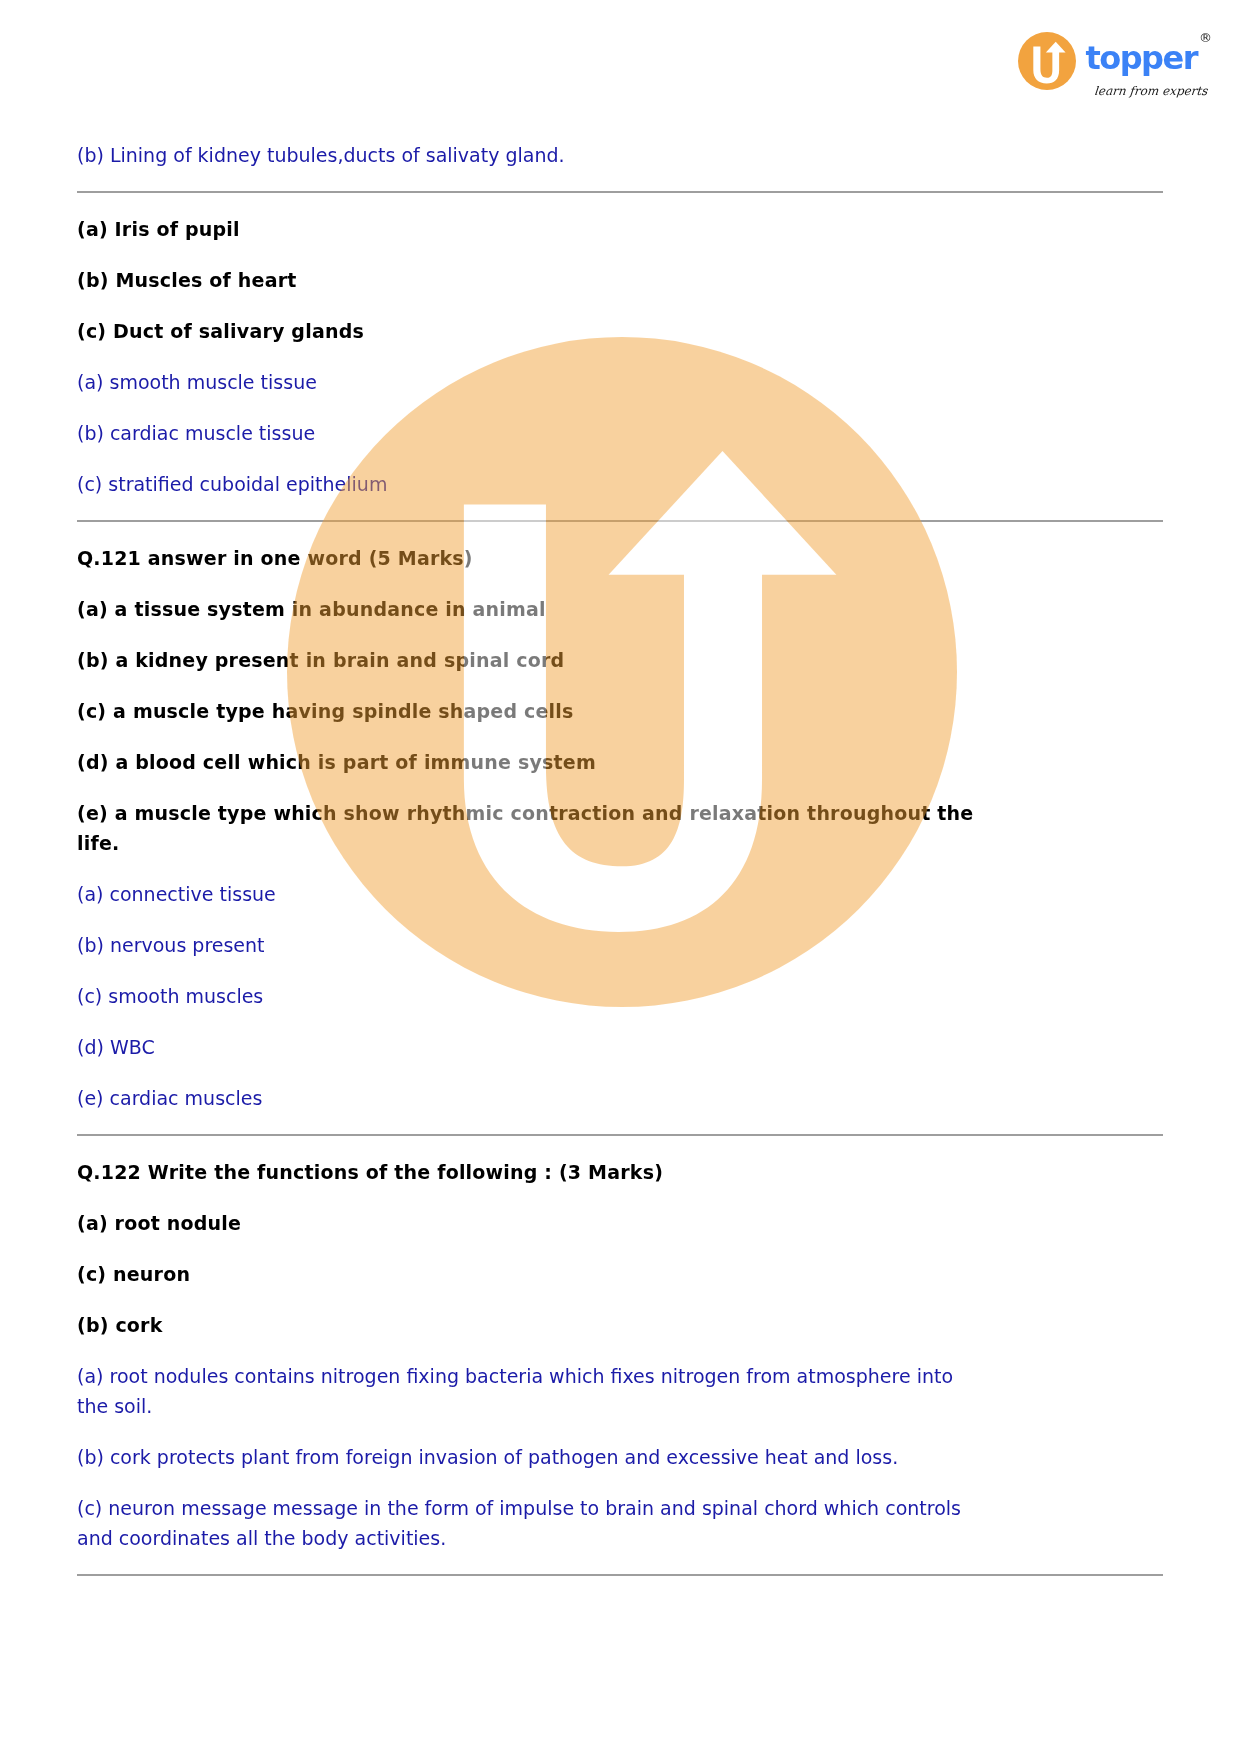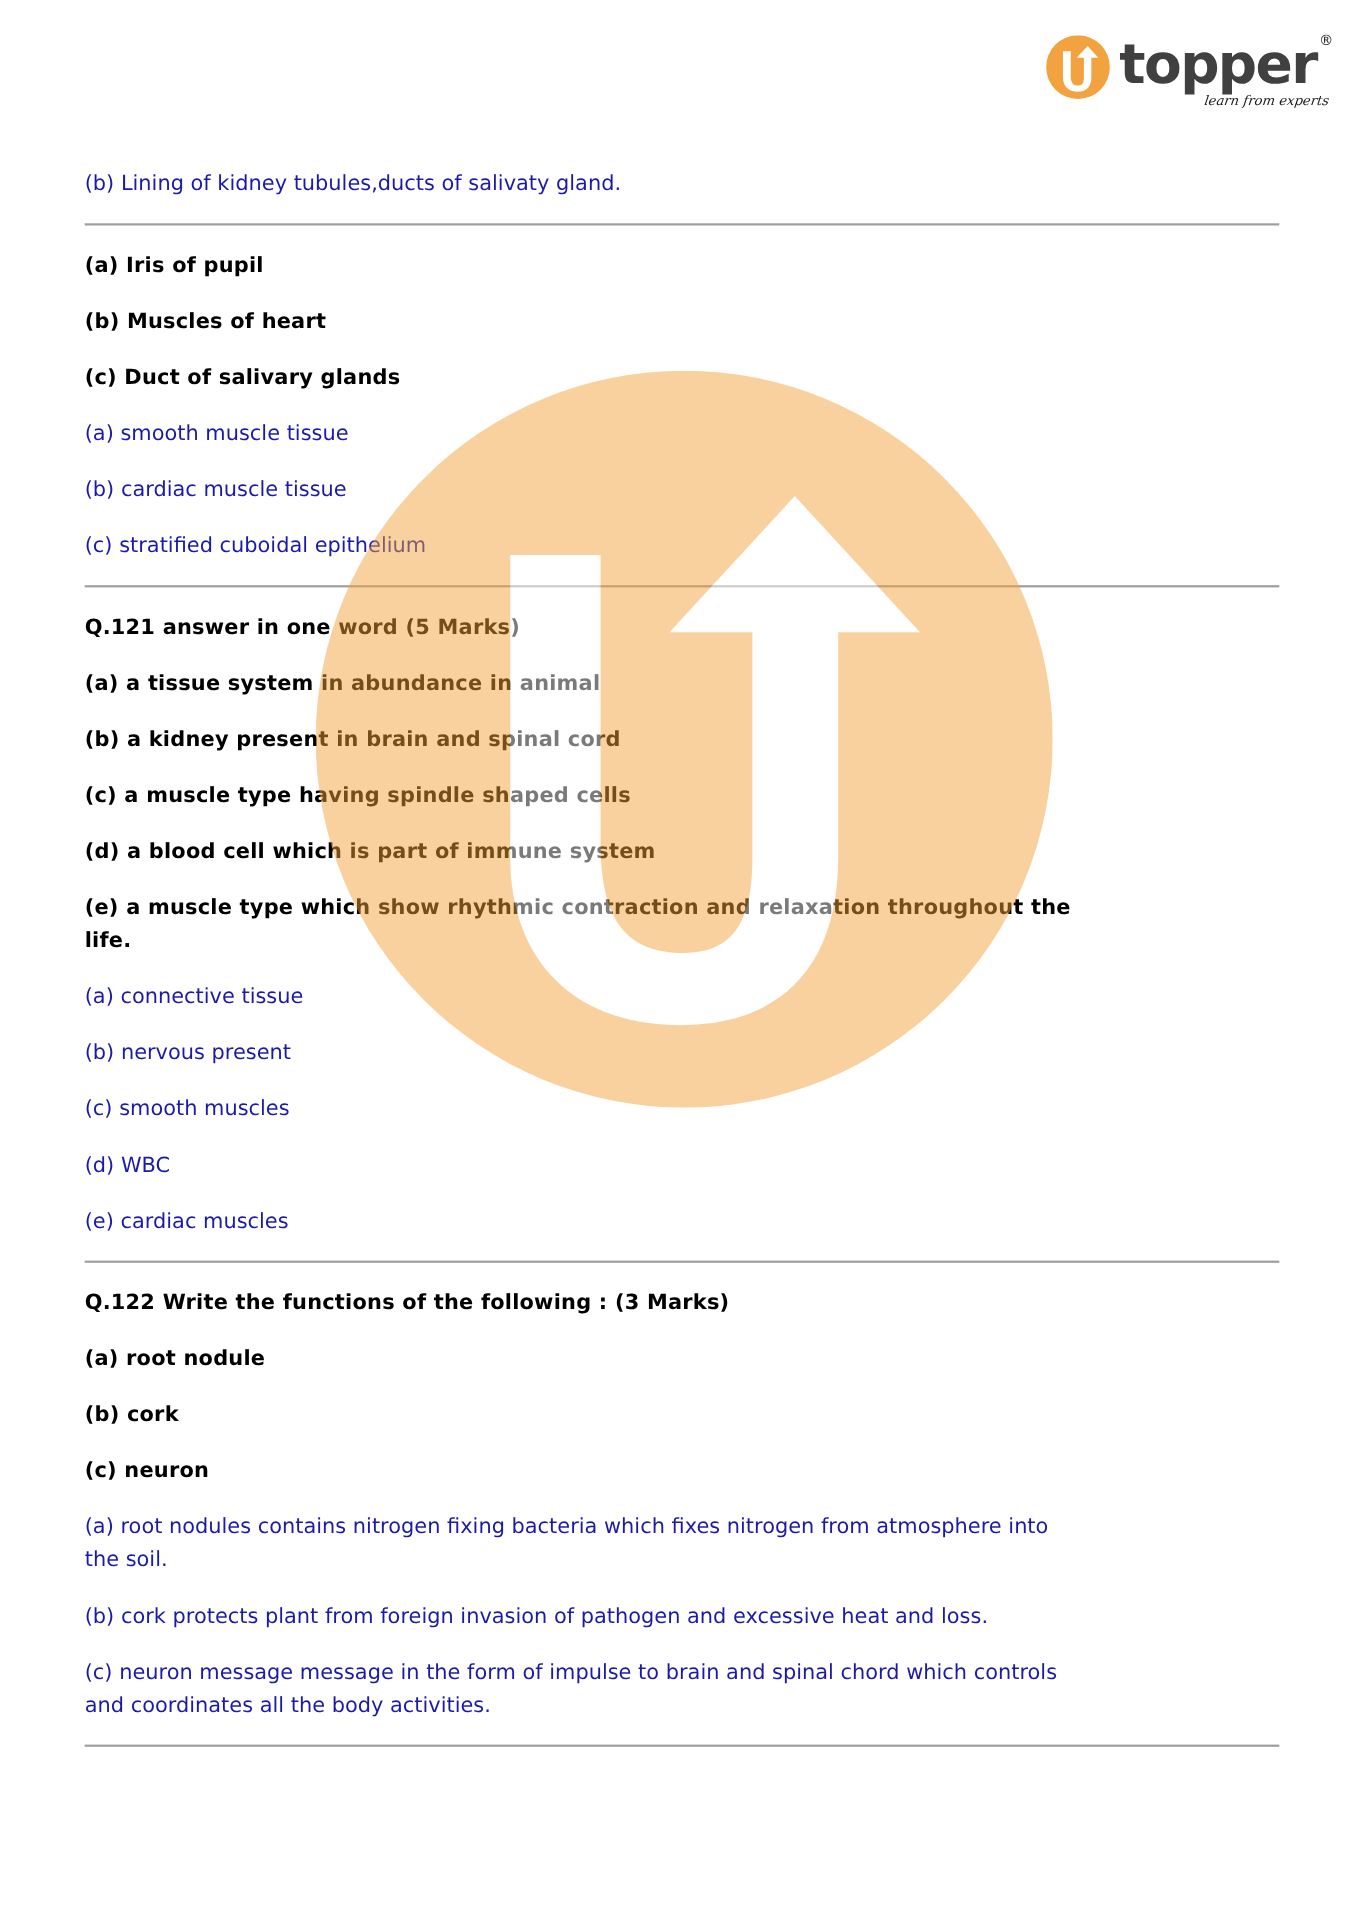--- a/index.html
+++ b/index.html
@@ -14,40 +14,40 @@
   
   .header-logo {
     position: absolute;
     top: 32px; right: 30px;
     display: flex; align-items: flex-start;
     z-index: 20;
   }
   .logo-mark-svg { width: 58px; height: 58px; display: block; }
   .logo-text-wrap { position: relative; margin-left: 9px; }
   .logo-word {
-    font-size: 50px; font-weight: 800; color: #404040;
+    font-size: 32px; font-weight: 800; color: #3b82f6;
     letter-spacing: -1.5px; line-height: 52px;
     font-family: "DejaVu Sans", "Liberation Sans", sans-serif;
   }
   .logo-reg {
     font-size: 13px; font-weight: 400; color: #222;
     vertical-align: top; position: relative; top: -2px; left: 2px;
   }
   .logo-tagline {
     position: absolute; right: 2px; bottom: -14px;
     font-family: "DejaVu Serif", "Liberation Serif", serif;
     font-style: italic; font-size: 12px; color: #1a1a1a;
     white-space: nowrap;
     transform: skewX(-8deg);
   }
 
   
   main.doc {
     position: absolute;
-    top: 16px; left: 77px; width: 1086px;
+    top: 4px; left: 77px; width: 1086px;
     padding-top: 115px;
     z-index: 1;
   }
   main.doc p {
     margin: 21px 0;
     font-size: 19px;
     line-height: 30px;
     white-space: pre-line;
   }
   main.doc p.question {
@@ -123,22 +123,22 @@
     <p class="question">(e) a muscle type which show rhythmic contraction and relaxation throughout the
 life.</p>
     <p class="answer">(a) connective tissue</p>
     <p class="answer">(b) nervous present</p>
     <p class="answer">(c) smooth muscles</p>
     <p class="answer">(d) WBC</p>
     <p class="answer">(e) cardiac muscles</p>
     <hr class="divider">
     <p class="question">Q.122 Write the functions of the following : (3 Marks)</p>
     <p class="question">(a) root nodule</p>
+    <p class="question">(c) neuron</p>
     <p class="question">(b) cork</p>
-    <p class="question">(c) neuron</p>
     <p class="answer">(a) root nodules contains nitrogen fixing bacteria which fixes nitrogen from atmosphere into
 the soil.</p>
     <p class="answer">(b) cork protects plant from foreign invasion of pathogen and excessive heat and loss.</p>
     <p class="answer">(c) neuron message message in the form of impulse to brain and spinal chord which controls
 and coordinates all the body activities.</p>
     <hr class="divider">
   </main>
 
 <div class="watermark" style="opacity: 0.48;">
   <svg viewBox="0 0 200 200" style="color: rgb(242, 161, 54);">

